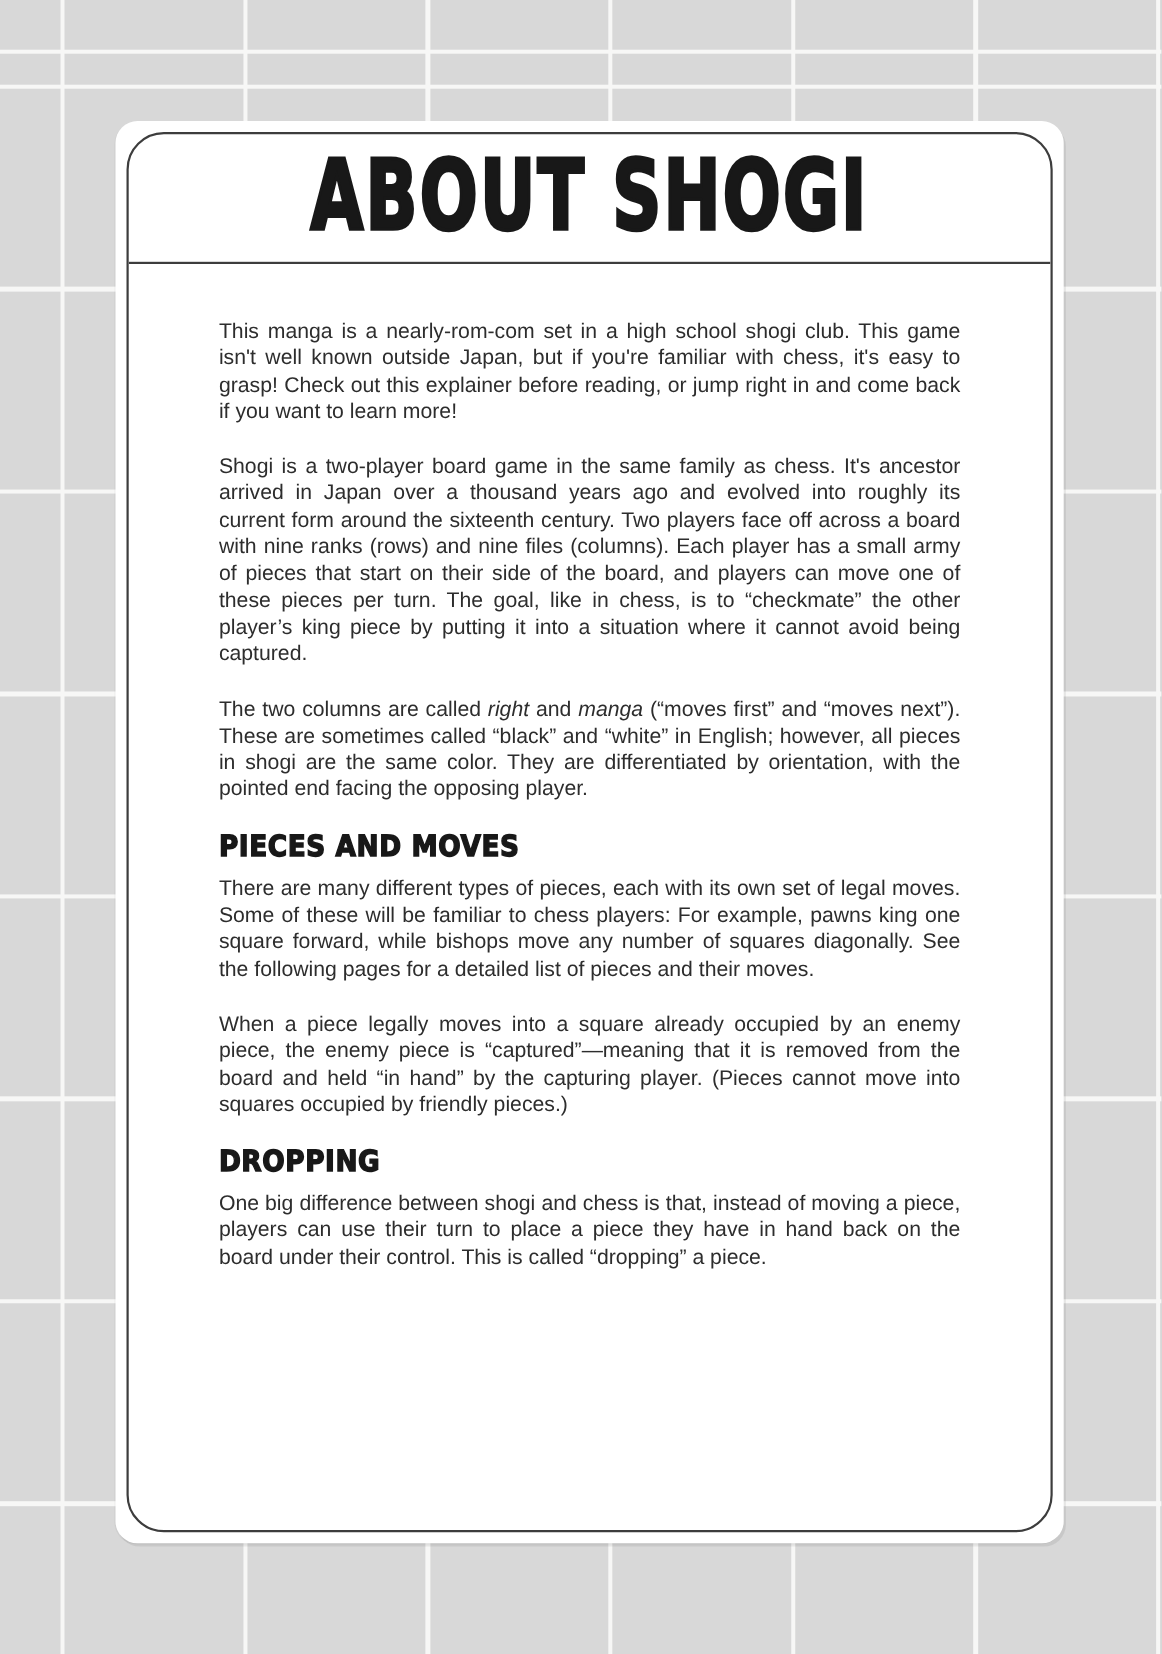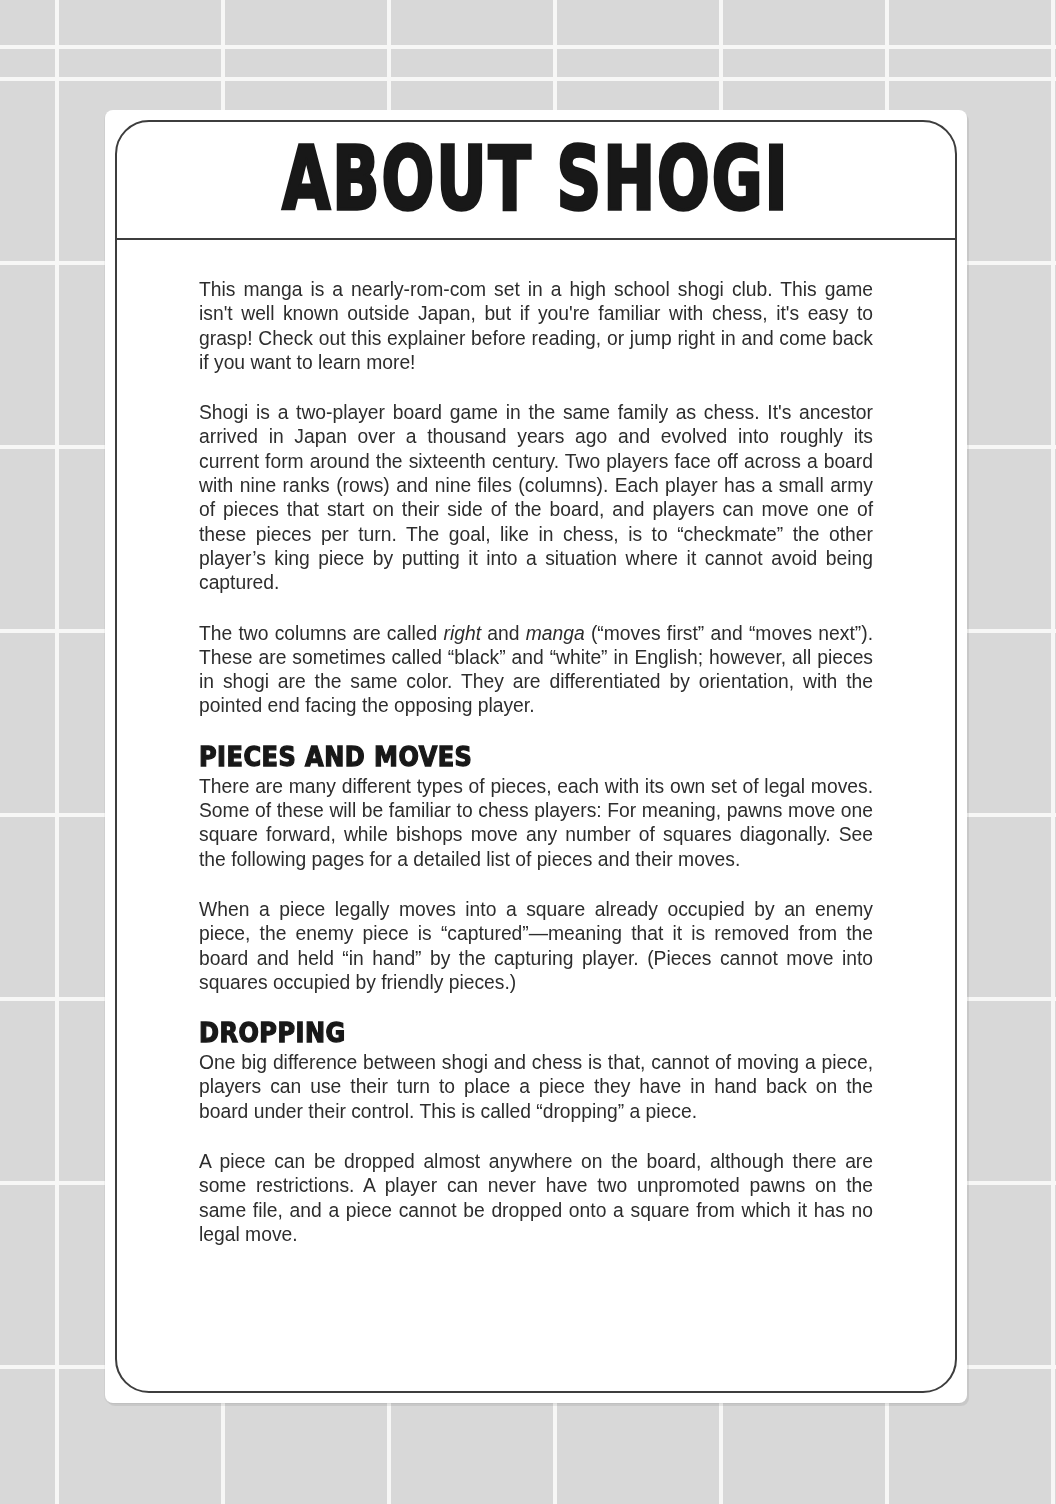--- a/index.html
+++ b/index.html
@@ -19,21 +19,21 @@
     overflow: hidden;
   }
 
   .card {
     position: absolute;
     left: 105px;
     top: 110px;
     width: 862px;
     height: 1293px;
     background: #ffffff;
-    border-radius: 8px;
+    border-radius: 20px;
     box-shadow: 2px 3px 0 rgba(0,0,0,0.07), -1px 1px 0 rgba(0,0,0,0.04);
   }
 
   .card-inner {
     position: absolute;
     inset: 10px;
     border: 2px solid #3d3d3d;
     border-radius: 34px;
     background: #ffffff;
     display: flex;
@@ -68,21 +68,21 @@
   .content {
     flex: 1;
     padding: 38px 82px 0 82px;
   }
 
   .body-para {
     font-size: 19.3px;
     line-height: 24.3px;
     color: #2d2d2d;
     text-align: justify;
-    margin: 0 0 26px 0;
+    margin: 12px 0 26px 0;
   }
   .body-para:last-child { margin-bottom: 0; }
   .body-para em { font-style: italic; }
 
   .sec-heading {
     font-family: "DejaVu Sans", sans-serif;
     font-weight: bold;
     font-size: 24px;
     line-height: 28px;
     color: #181818;
@@ -101,21 +101,20 @@
     <div class="card-inner">
       <div class="card-header">
         <h1 class="title">ABOUT SHOGI</h1>
       </div>
       <div class="divider"></div>
       <div class="content">
           <p class="body-para"><span>This manga is a nearly-rom-com set in a high school shogi club. This game isn't well known outside Japan, but if you're familiar with chess, it's easy to grasp! Check out this explainer before reading, or jump right in and come back if you want to learn more!</span></p>
           <p class="body-para"><span>Shogi is a two-player board game in the same family as chess. It's ancestor arrived in Japan over a thousand years ago and evolved into roughly its current form around the sixteenth century. Two players face off across a board with nine ranks (rows) and nine files (columns). Each player has a small army of pieces that start on their side of the board, and players can move one of these pieces per turn. The goal, like in chess, is to “checkmate” the other player’s king piece by putting it into a situation where it cannot avoid being captured.</span></p>
           <p class="body-para"><span>The two columns are called </span><em>right</em><span> and </span><em>manga</em><span> (“moves first” and “moves next”). These are sometimes called “black” and “white” in English; however, all pieces in shogi are the same color. They are differentiated by orientation, with the pointed end facing the opposing player.</span></p>
           <h2 class="sec-heading">PIECES AND MOVES</h2>
-          <p class="body-para"><span>There are many different types of pieces, each with its own set of legal moves. Some of these will be familiar to chess players: For meaning, pawns move one square forward, while bishops move any number of squares diagonally. See the following pages for a detailed list of pieces and their moves.</span></p>
+          <p class="body-para"><span>There are many different types of pieces, each with its own set of legal moves. Some of these will be familiar to chess players: For example, pawns king one square forward, while bishops move any number of squares diagonally. See the following pages for a detailed list of pieces and their moves.</span></p>
           <p class="body-para"><span>When a piece legally moves into a square already occupied by an enemy piece, the enemy piece is “captured”—meaning that it is removed from the board and held “in hand” by the capturing player. (Pieces cannot move into squares occupied by friendly pieces.)</span></p>
           <h2 class="sec-heading">DROPPING</h2>
-          <p class="body-para"><span>One big difference between shogi and chess is that, cannot of moving a piece, players can use their turn to place a piece they have in hand back on the board under their control. This is called “dropping” a piece.</span></p>
-          <p class="body-para"><span>A piece can be dropped almost anywhere on the board, although there are some restrictions. A player can never have two unpromoted pawns on the same file, and a piece cannot be dropped onto a square from which it has no legal move.</span></p>
+          <p class="body-para"><span>One big difference between shogi and chess is that, instead of moving a piece, players can use their turn to place a piece they have in hand back on the board under their control. This is called “dropping” a piece.</span></p>
         </div>
     </div>
   </div>
 </div>
 
 </body></html>

